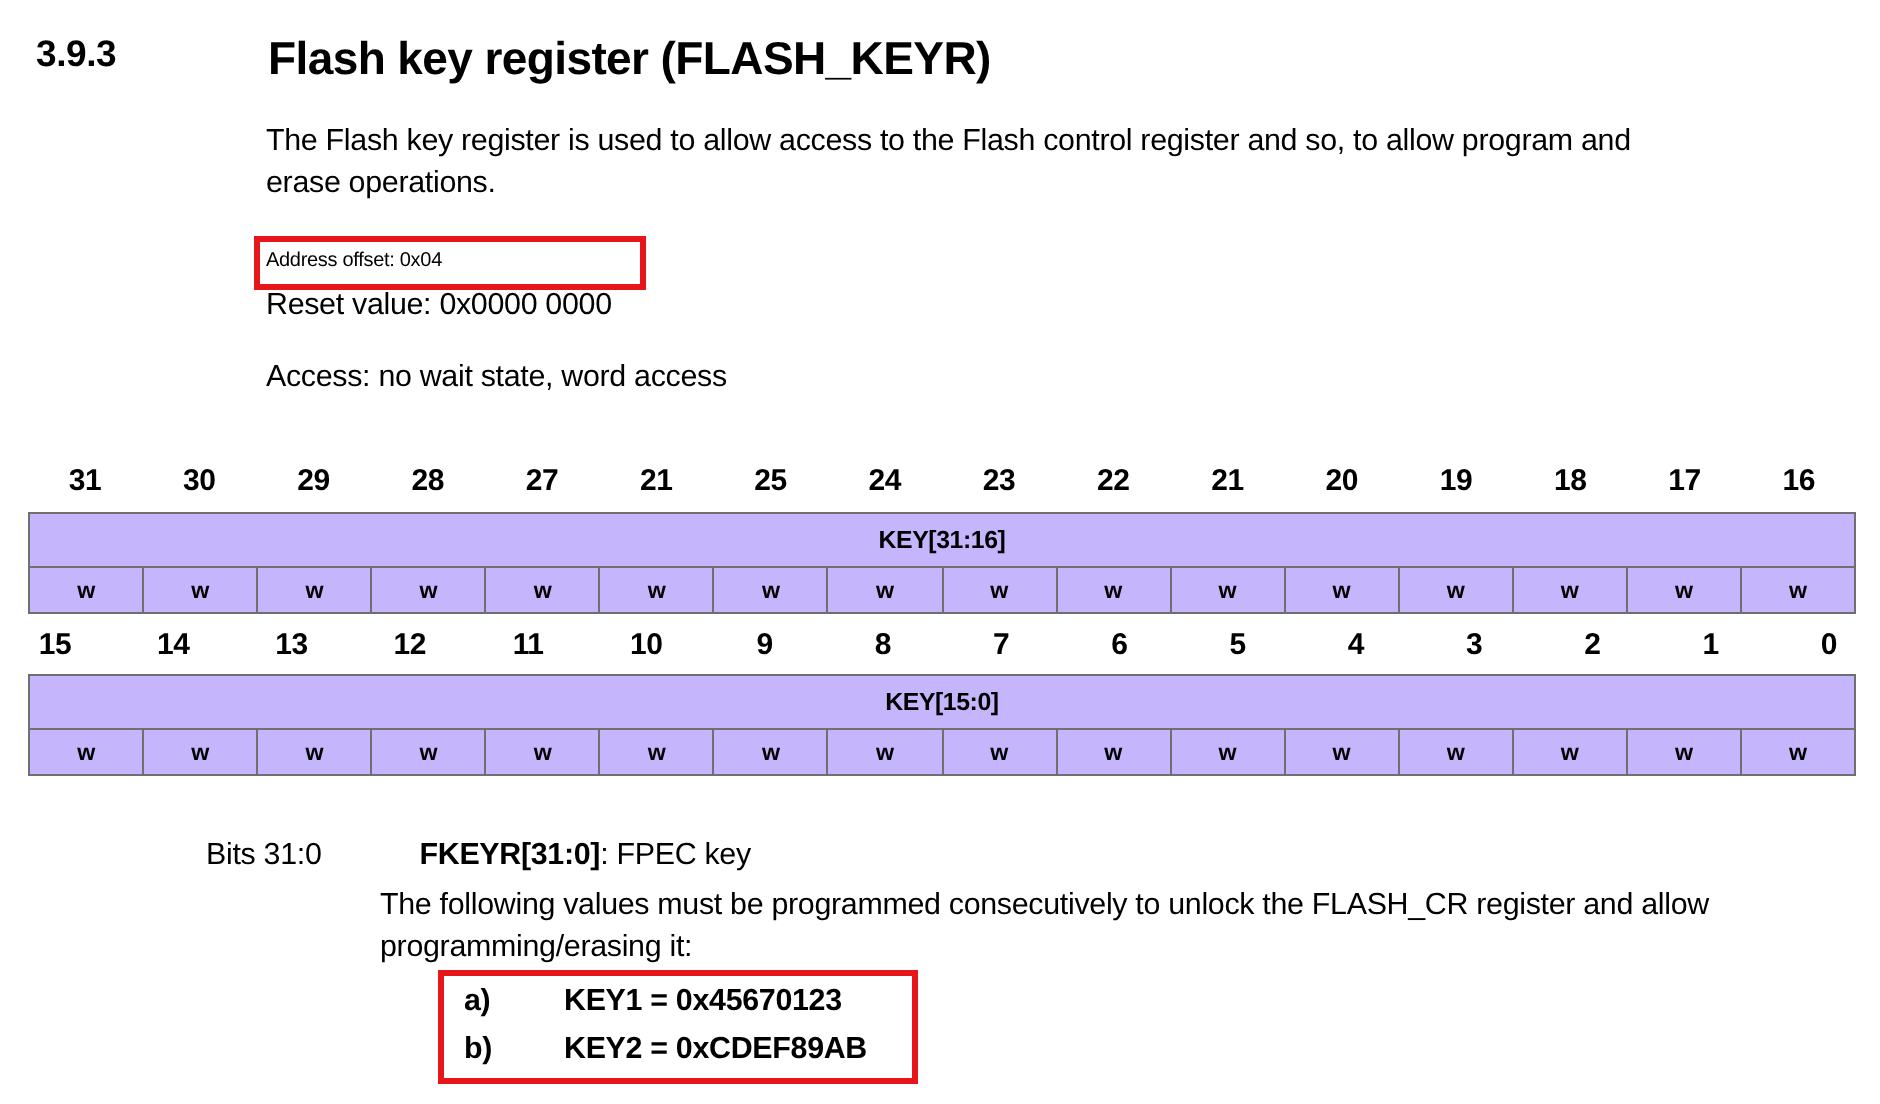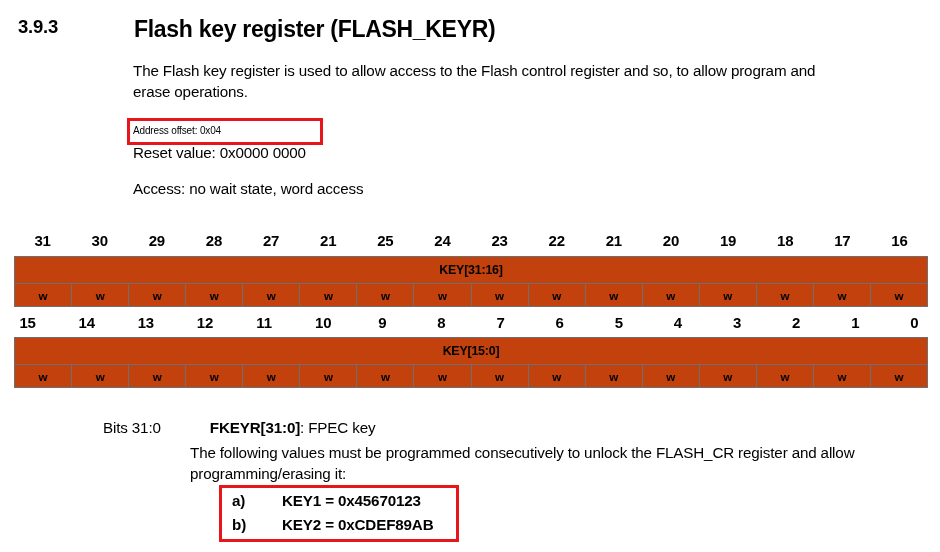--- a/index.html
+++ b/index.html
@@ -117,21 +117,21 @@
     letter-spacing: -0.2px;
     line-height: 16px;
   }
 
   .reg-table {
     position: absolute;
     left: 14px;
     width: 914px;
     border: 1px solid #6f6f6f;
     box-sizing: border-box;
-    background: #c2410c;
+    background: #c4b5fd;
   }
   .reg-name-row {
     height: 26px;
     border-bottom: 1px solid #6f6f6f;
     display: flex;
     align-items: center;
     justify-content: center;
   }
   .reg-name-row .reg-field-name {
     font-size: 12.4px;

